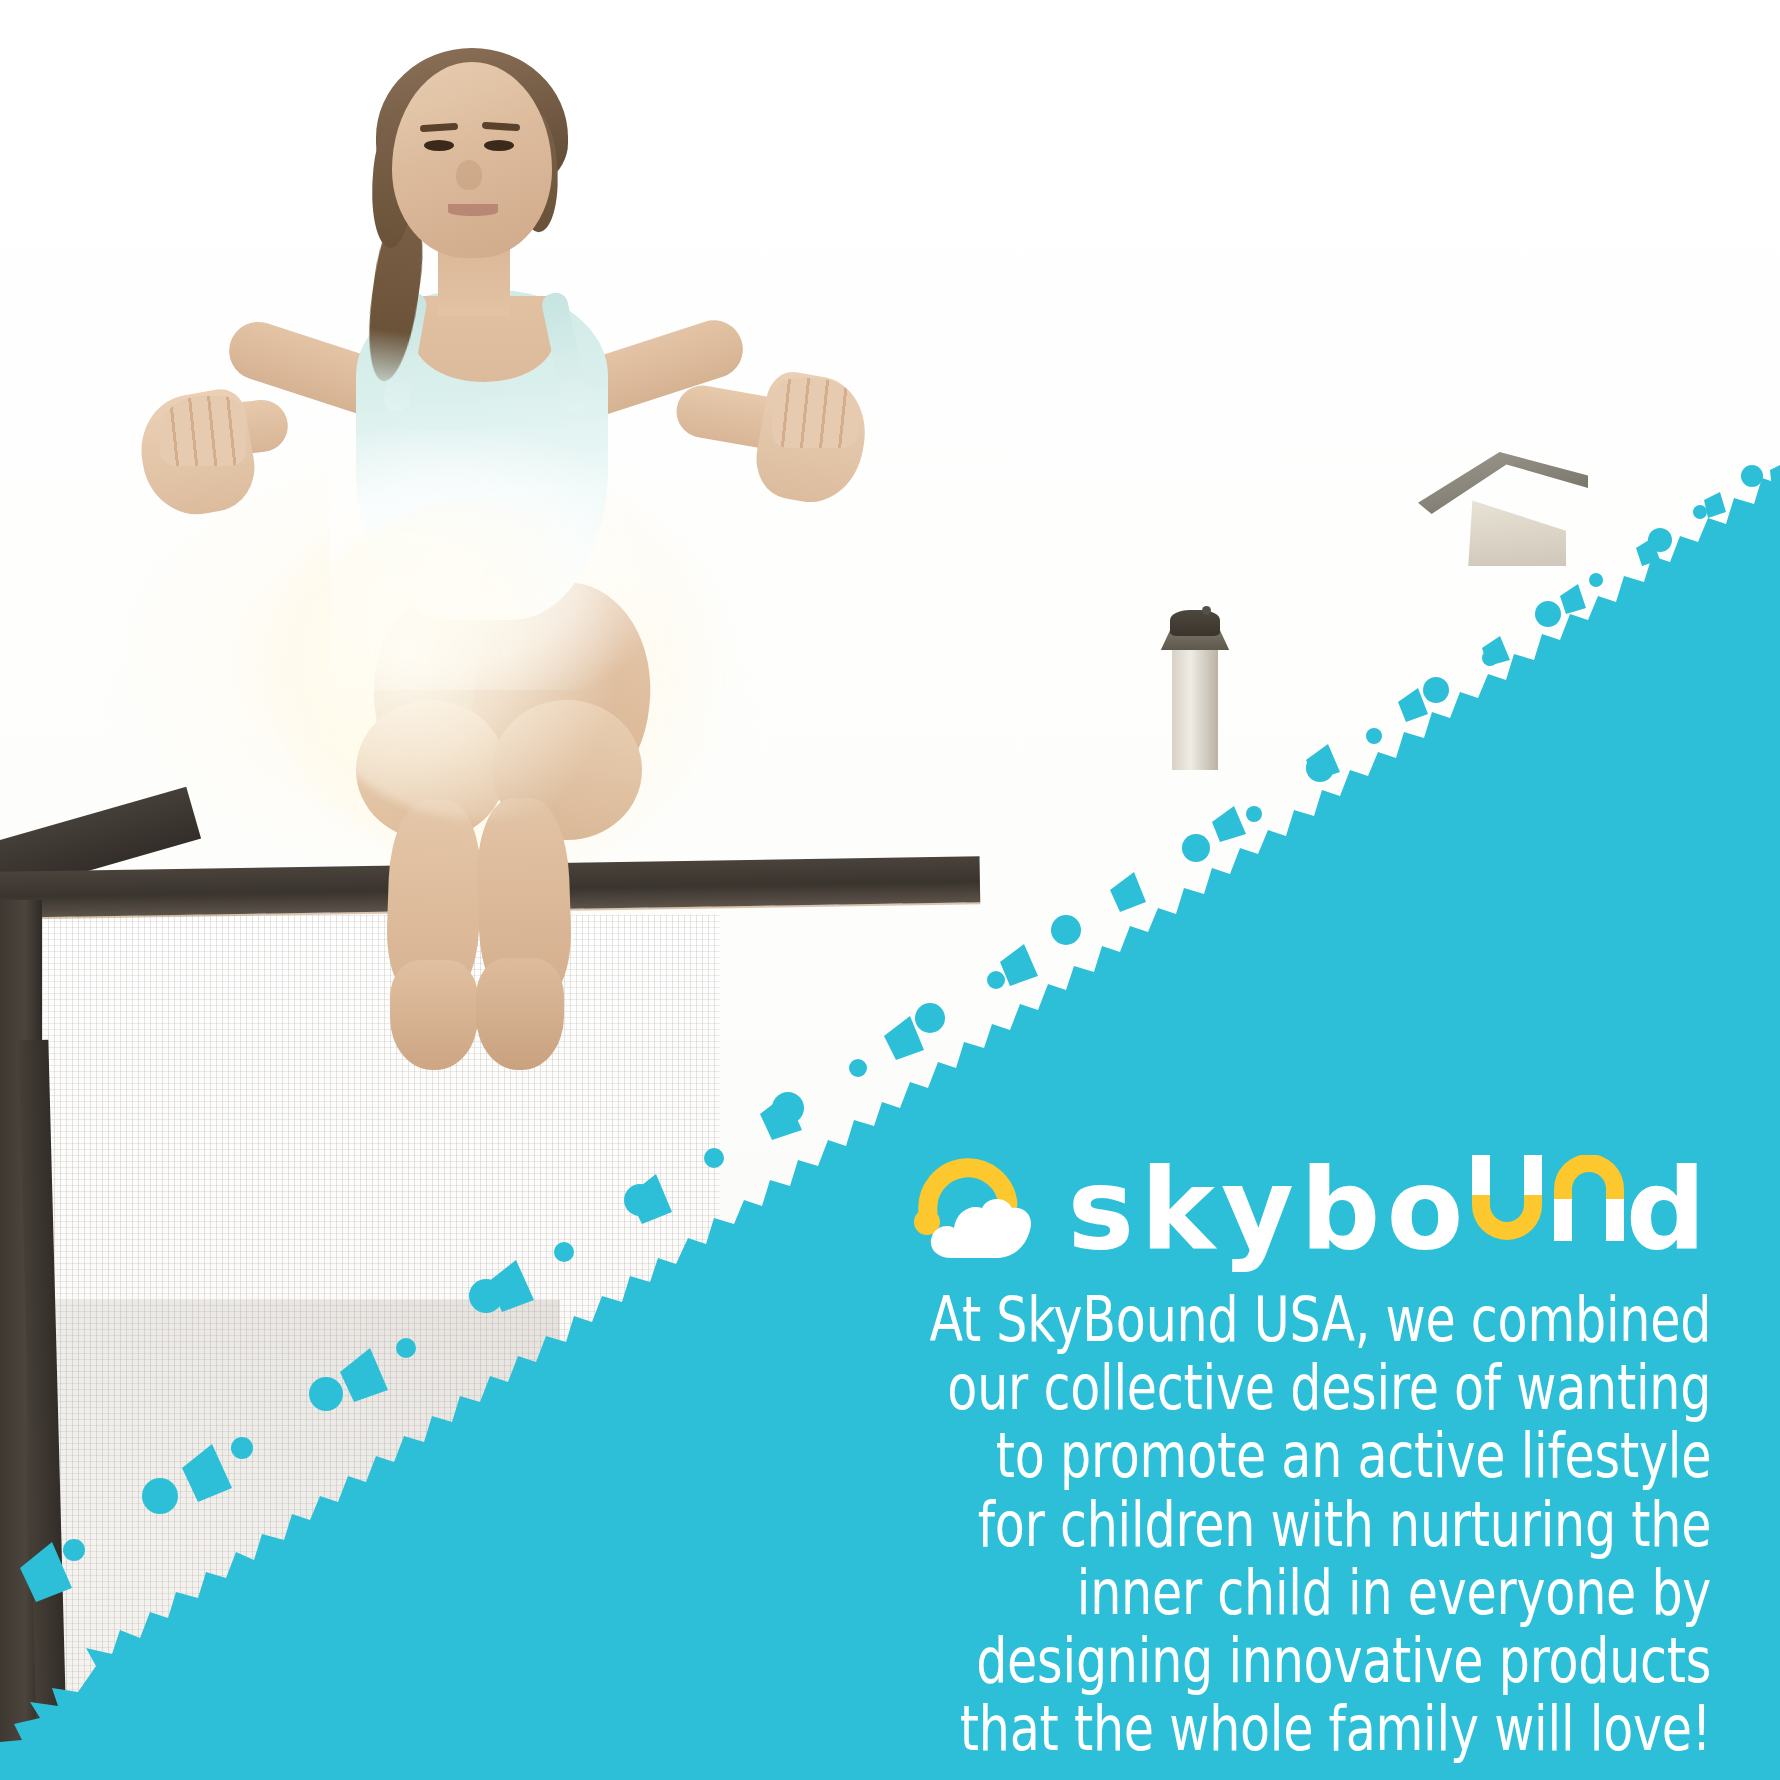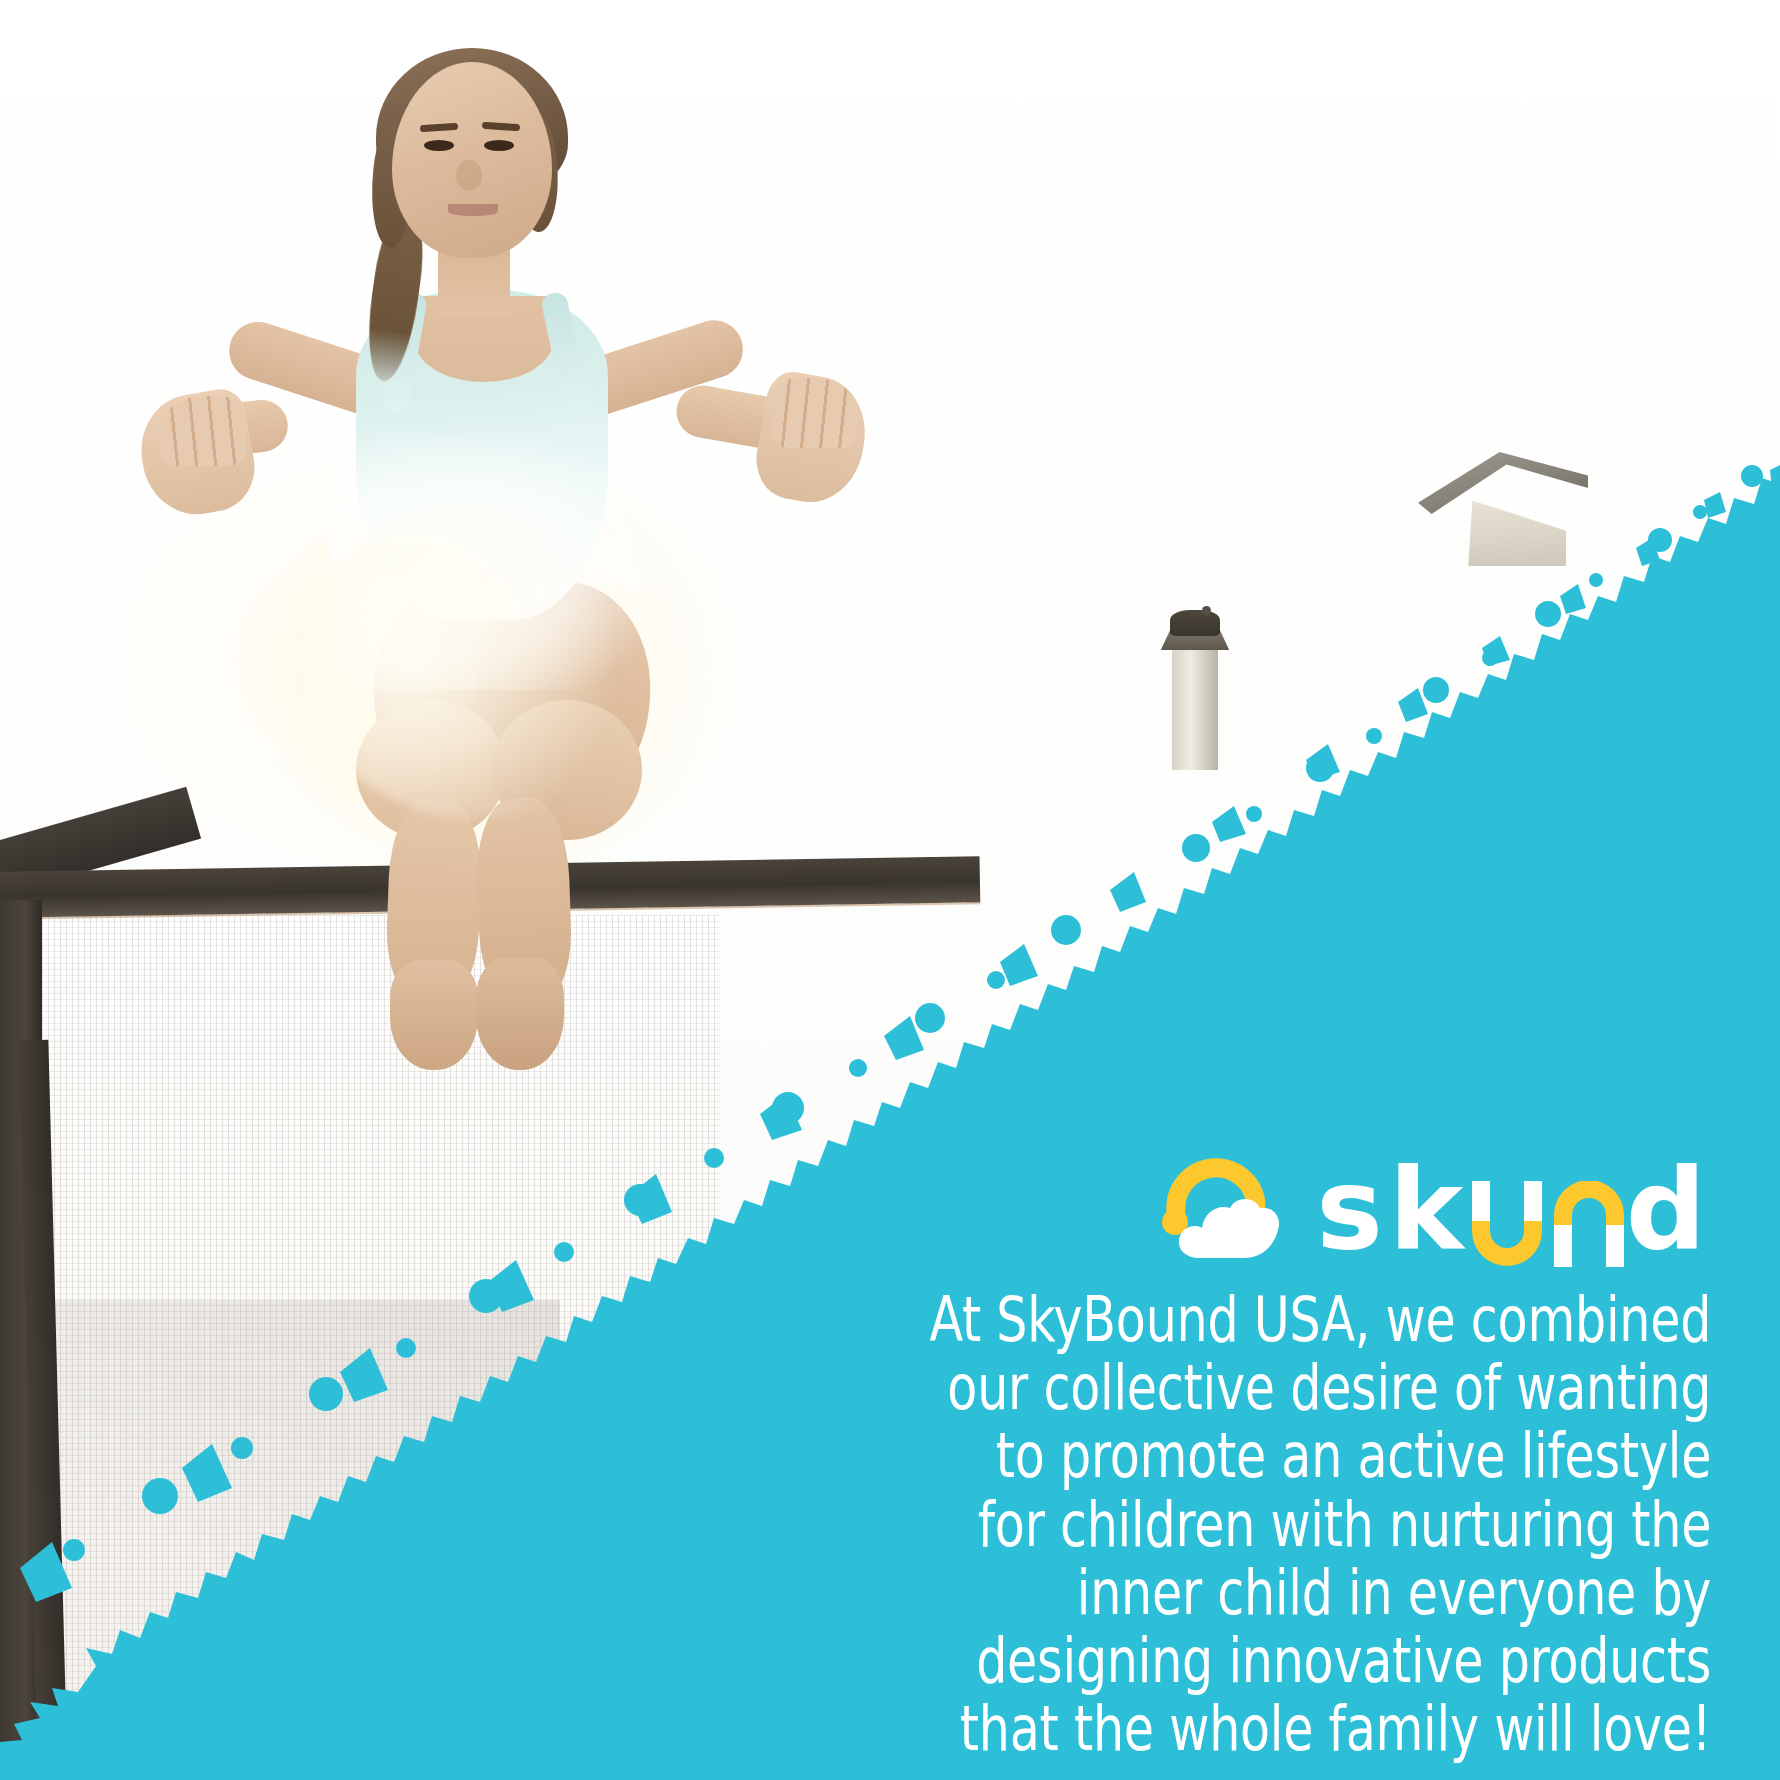--- a/index.html
+++ b/index.html
@@ -326,21 +326,21 @@
   .logo-row {
     display: flex;
     align-items: center;
     justify-content: flex-end;
     gap: 26px;
     padding-right: 8px;
   }
   .logo-mark { width: 132px; height: 118px; flex: 0 0 auto; }
   .logo-word {
     display: flex;
-    align-items: flex-end;
+    align-items: flex-start;
     font-family: "DejaVu Sans", "Liberation Sans", sans-serif;
     font-size: 112px;
     font-weight: 700;
     color: #ffffff;
     letter-spacing: 0.055em;
     line-height: 1;
   }
   .logo-word .seg-a, .logo-word .seg-b { white-space: pre; }
   .logo-u-wrap {
     position: relative;
@@ -528,20 +528,21 @@
                    C26 76 38 74 44 78
                    C46 62 60 54 72 58
                    C78 46 96 46 102 58
                    C116 56 124 68 120 80
                    C116 96 104 108 86 108 Z" fill="#FFFFFF"></path>
         </svg>
       </span>
 
       <span class="logo-word">
         <span class="seg-a">sk</span>
+          <span class="seg-b">ybo</span>
           <span class="logo-u-wrap">
           <svg width="74" height="86" viewBox="0 0 74 86" xmlns="http://www.w3.org/2000/svg" aria-hidden="true">
             <rect x="2" y="0" width="18" height="40" fill="#FFFFFF"></rect>
             <rect x="54" y="0" width="18" height="40" fill="#FFFFFF"></rect>
             <path d="M2 40 L2 50 A35 35 0 0 0 72 50 L72 40 L54 40 L54 50 A17 17 0 0 1 20 50 L20 40 Z" fill="#FDC82E"></path>
           </svg>
         </span>
           <span class="logo-n-wrap">
           <svg width="74" height="86" viewBox="0 0 74 86" xmlns="http://www.w3.org/2000/svg" aria-hidden="true">
             <path d="M2 44 L2 34 A35 35 0 0 1 72 34 L72 44 L54 44 L54 34 A17 17 0 0 0 20 34 L20 44 Z" fill="#FDC82E"></path>

